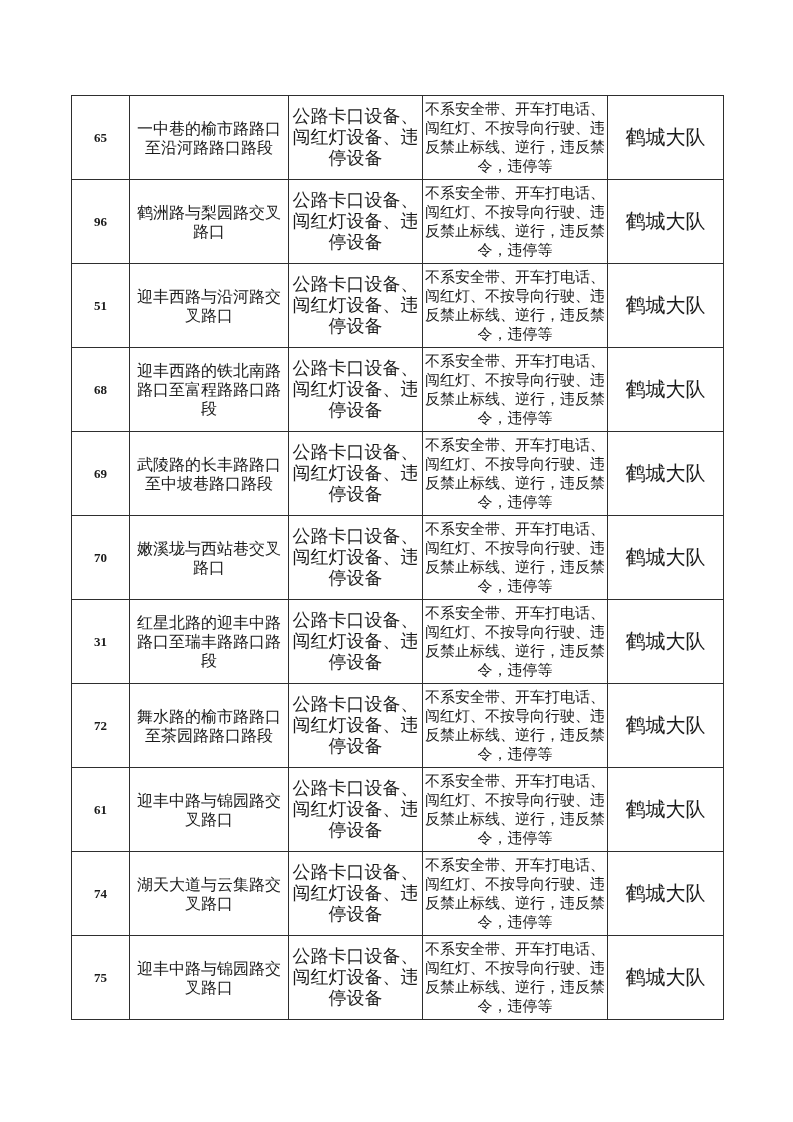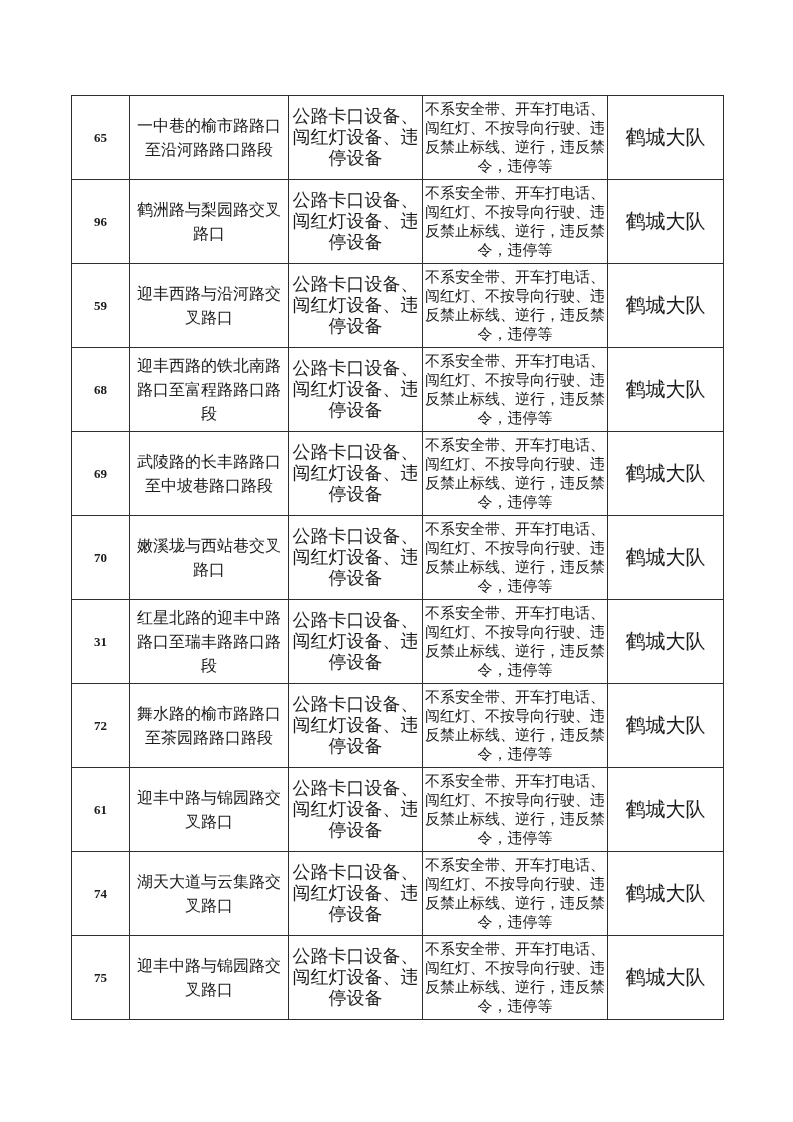--- a/index.html
+++ b/index.html
@@ -33,21 +33,21 @@
   }
   table.doc-table td {
     border: 1px solid #2e2e2e;
     text-align: center;
     vertical-align: middle;
     padding: 0;
     overflow: hidden;
     box-sizing: border-box;
   }
   td.col-no   { font-size: 13px; font-weight: bold; }
-  td.col-loc  { font-size: 16px; line-height: 24px; padding: 0 10px; margin-left: 28px; }
+  td.col-loc  { font-size: 16px; line-height: 19px; padding: 0 10px; margin-left: 28px; }
   td.col-eqp  { font-size: 18px; line-height: 21px; padding: 0 6px; }
   td.col-vio  { font-size: 15px; line-height: 19px; padding: 0 8px; }
   td.col-unit { font-size: 20px; }
 </style>
 </head>
 <body>
 
 <div class="page">
   <table class="doc-table">
     <colgroup>
@@ -66,21 +66,21 @@
           <td class="col-unit">鹤城大队</td>
         </tr>
         <tr>
           <td class="col-no">96</td>
           <td class="col-loc">鹤洲路与梨园路交叉路口</td>
           <td class="col-eqp">公路卡口设备、闯红灯设备、违停设备</td>
           <td class="col-vio">不系安全带、开车打电话、闯红灯、不按导向行驶、违反禁止标线、逆行，违反禁令，违停等</td>
           <td class="col-unit">鹤城大队</td>
         </tr>
         <tr>
-          <td class="col-no">59</td>
+          <td class="col-no">51</td>
           <td class="col-loc">迎丰西路与沿河路交叉路口</td>
           <td class="col-eqp">公路卡口设备、闯红灯设备、违停设备</td>
           <td class="col-vio">不系安全带、开车打电话、闯红灯、不按导向行驶、违反禁止标线、逆行，违反禁令，违停等</td>
           <td class="col-unit">鹤城大队</td>
         </tr>
         <tr>
           <td class="col-no">68</td>
           <td class="col-loc">迎丰西路的铁北南路路口至富程路路口路段</td>
           <td class="col-eqp">公路卡口设备、闯红灯设备、违停设备</td>
           <td class="col-vio">不系安全带、开车打电话、闯红灯、不按导向行驶、违反禁止标线、逆行，违反禁令，违停等</td>

